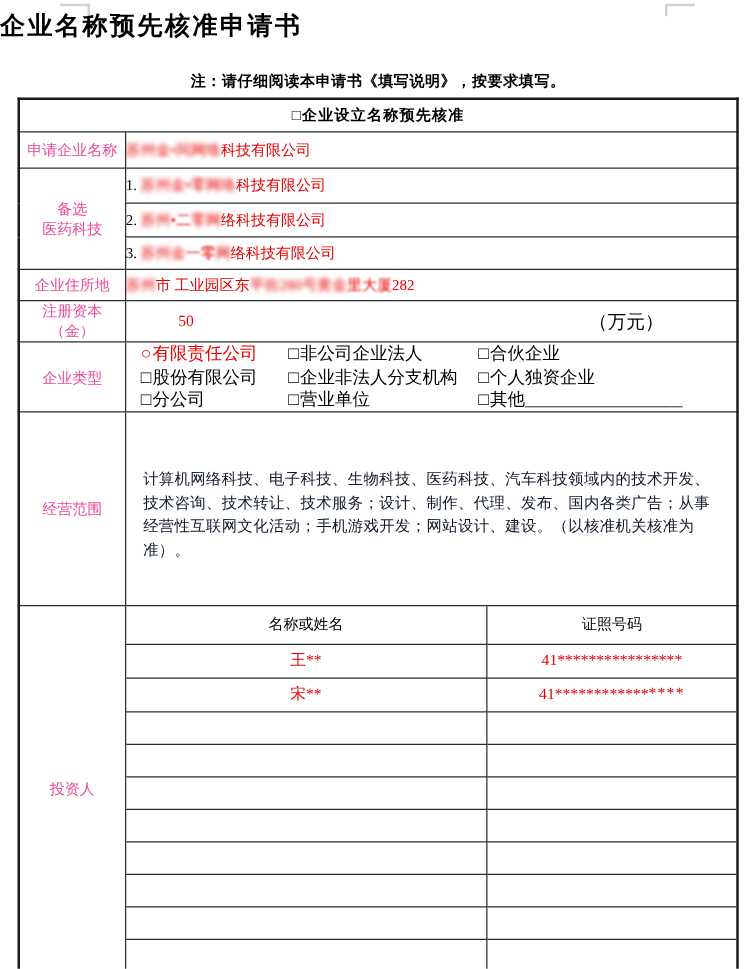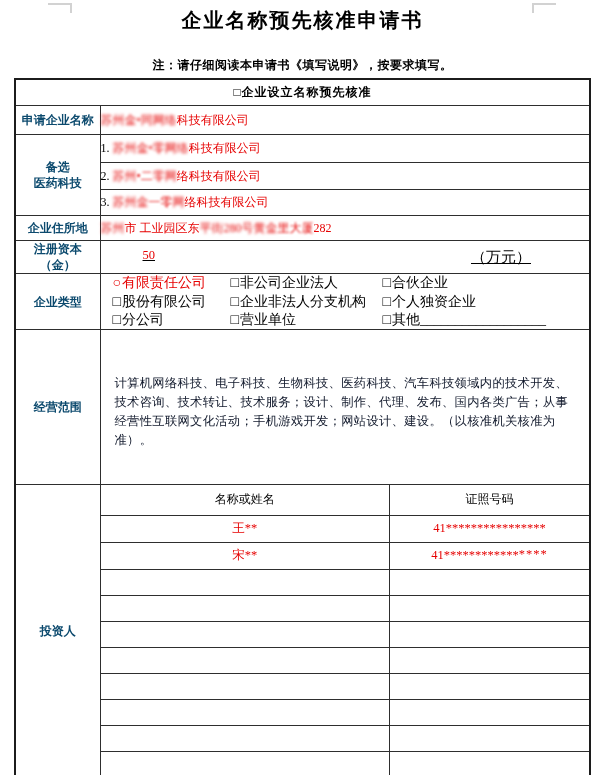--- a/index.html
+++ b/index.html
@@ -7,49 +7,49 @@
     width:605px;height:775px;position:relative;background:#ffffff;
     font-family:"Liberation Serif","DejaVu Serif",serif;
     color:#000;overflow:hidden;
   }
   
   .corner{position:absolute;width:22px;height:8px;border-top:2px solid #d2d2d2;}
   .corner.tl{left:48px;top:3px;border-right:2px solid #d2d2d2;}
   .corner.tr{left:532px;top:3px;border-left:2px solid #d2d2d2;}
 
   .doc-title{
-    position:absolute;top:7px;left:0;width:100%;text-align:center;
+    position:absolute;top:7px;left:0;width:100%;
     font-size:20px;font-weight:bold;letter-spacing:2px;
   }
   .doc-note{
     position:absolute;top:57px;left:0;width:100%;text-align:center;
     font-size:12px;font-weight:bold;letter-spacing:0.5px;
   }
 
   table.main{
     position:absolute;left:14px;top:78px;width:577px;
     border-collapse:collapse;table-layout:fixed;
     border:2px solid #1c1c1c;
   }
   table.main td{border:1px solid #2e2e2e;padding:0;vertical-align:middle;font-size:12px;}
   td.section-hdr{
     text-align:center;font-size:15px;font-weight:bold;letter-spacing:1px;height:25px;
   }
   td.lbl{
-    text-align:center;font-size:12px;color:#0c4a6e;line-height:16px;font-weight:bold;
+    text-align:center;font-size:12px;color:#ec4899;line-height:16px;
   }
   td.val{padding-left:12px;font-size:12.5px;}
   td.val-num{padding-left:6px;font-size:12.5px;}
   .red,.seg{color:#e60000;}
   .ink{color:#000 !important;}
   .b2{filter:blur(1.6px);}
   .b1{filter:blur(0.9px);}
 
   
-  .cap-wrap{display:flex;width:100%;text-decoration:underline;}
+  .cap-wrap{display:flex;align-items:center;width:100%;}
   .cap-value{color:#e60000;margin-left:42px;font-size:12.5px;}
   .cap-unit{margin-left:auto;margin-right:58px;color:#000;font-size:15px;}
 
   
   .type-grid{
     display:grid;grid-template-columns:118px 152px 1fr;
     align-content:space-evenly;height:55px;padding-left:12px;box-sizing:border-box;
     font-size:14px;row-gap:0;
   }
   .type-grid .opt{white-space:nowrap;color:#000;}

